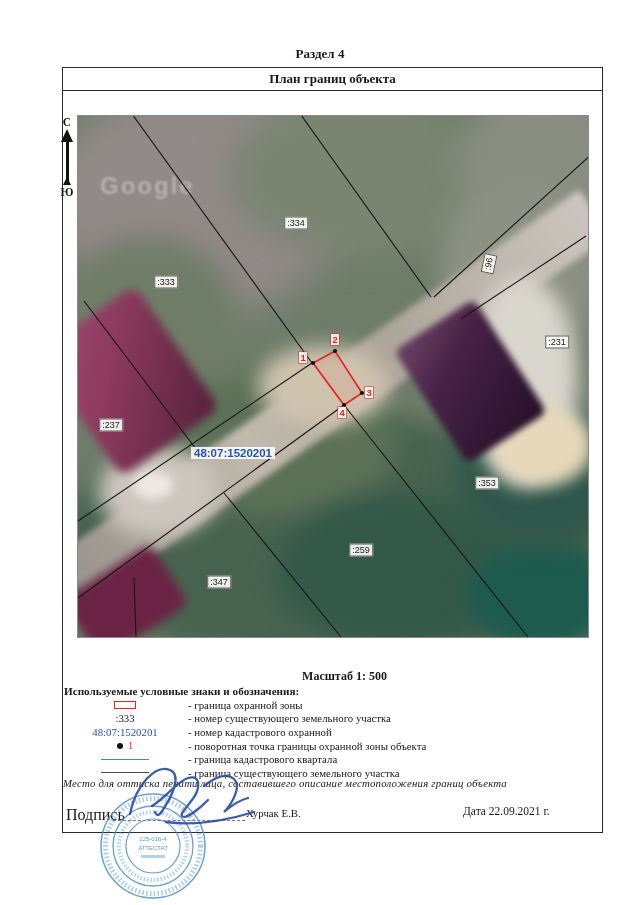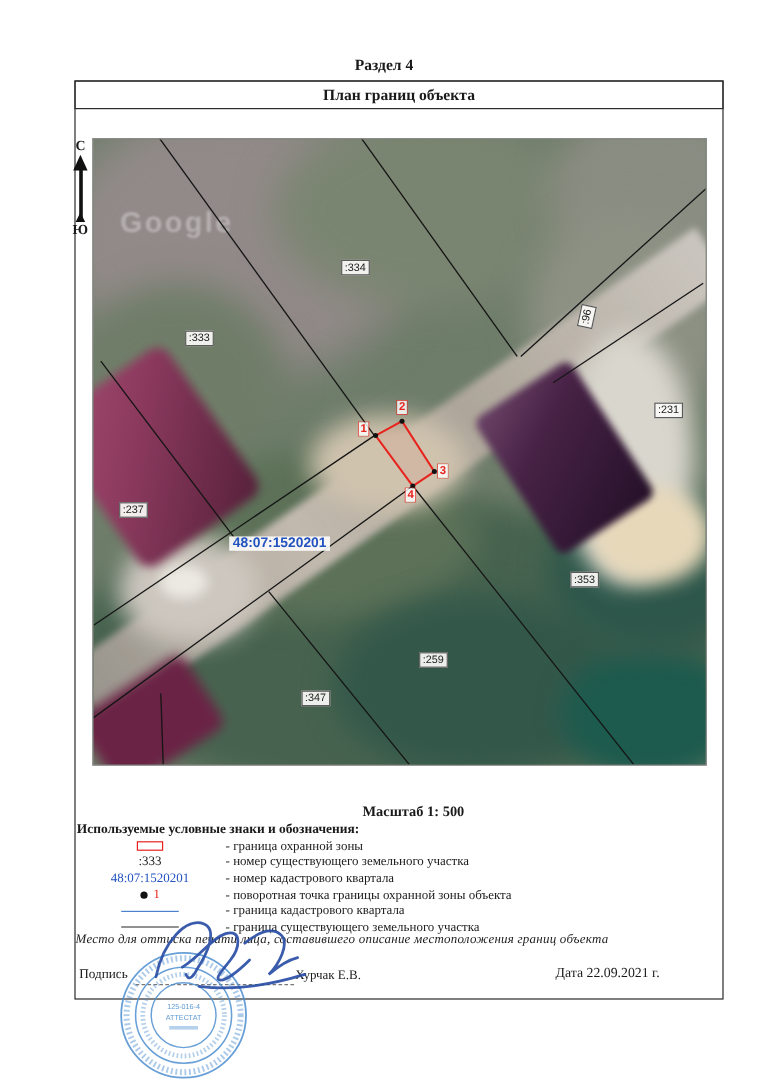--- a/index.html
+++ b/index.html
@@ -49,21 +49,21 @@
   .lsym{width:126px;display:flex;justify-content:center;align-items:center;font-size:10.8px;}
   .ltxt{font-size:10.8px;}
   .sym-redrect{width:20px;height:6px;border:1.8px solid #e8231e;background:#fff;}
   .sym-blue{color:#2353c0;}
   .sym-dot{width:6px;height:6px;border-radius:50%;background:#111;margin-right:5px;}
   .sym-num{color:#e8231e;font-size:10.5px;}
   .sym-line-b{width:48px;height:0;border-top:1.8px solid #4a82d0;}
   .sym-line-g{width:48px;height:0;border-top:1.8px solid #4a4a4a;}
 
   .stamp-note{left:63px;top:777px;font-style:italic;font-size:10.8px;letter-spacing:.2px;}
-  .sig-label{left:66px;top:806px;font-size:11px;}
+  .sig-label{left:66px;top:806px;font-size:16px;}
   .sig-line{left:113px;top:806px;width:132px;height:14px;border-bottom:1.2px dashed #777;}
   .sig-name{left:246px;top:807px;font-size:10.8px;}
   .sig-date{left:463px;top:805px;font-size:11.5px;}
   .stamp{left:95px;top:789px;z-index:9;}
   .autograph{left:116px;top:756px;z-index:10;}
 </style>
 </head>
 <body>
 
 <div class="page">
@@ -126,21 +126,21 @@
       </g>
     </svg>
 
     <div class="plabel" style="left:218px;top:107px;">:334</div>
     <div class="plabel" style="left:88px;top:166px;">:333</div>
     <div class="plabel rot" style="left:411px;top:148px;">:96</div>
     <div class="plabel" style="left:33px;top:309px;">:237</div>
     <div class="plabel" style="left:479px;top:226px;">:231</div>
     <div class="plabel" style="left:409px;top:367px;">:353</div>
     <div class="plabel" style="left:283px;top:434px;">:259</div>
-    <div class="plabel" style="left:141px;top:466px;margin-left:44px;">:347</div>
+    <div class="plabel" style="left:141px;top:466px;">:347</div>
     <div class="qlabel" style="left:155px;top:337px;">48:07:1520201</div>
 
     <div class="ptlabel" style="left:221px;top:236px;">1</div>
     <div class="ptlabel" style="left:253px;top:218px;">2</div>
     <div class="ptlabel" style="left:287px;top:271px;">3</div>
     <div class="ptlabel" style="left:260px;top:291px;">4</div>
   </div>
 
   <div class="abs scale">Масштаб 1: 500</div>
   <div class="abs legend-head">Используемые условные знаки и обозначения:</div>
@@ -151,21 +151,21 @@
           <span class="sym-redrect"></span>
         </div>
       <div class="ltxt">- граница охранной зоны</div>
     </div>
     <div class="lrow">
       <div class="lsym">:333</div>
       <div class="ltxt">- номер существующего земельного участка</div>
     </div>
     <div class="lrow">
       <div class="lsym sym-blue">48:07:1520201</div>
-      <div class="ltxt">- номер кадастрового квартала</div>
+      <div class="ltxt">- номер кадастрового охранной</div>
     </div>
     <div class="lrow">
       <div class="lsym">
           <span class="sym-dot"></span>
           <span class="sym-num">1</span>
         </div>
       <div class="ltxt">- поворотная точка границы охранной зоны объекта</div>
     </div>
     <div class="lrow">
       <div class="lsym">

